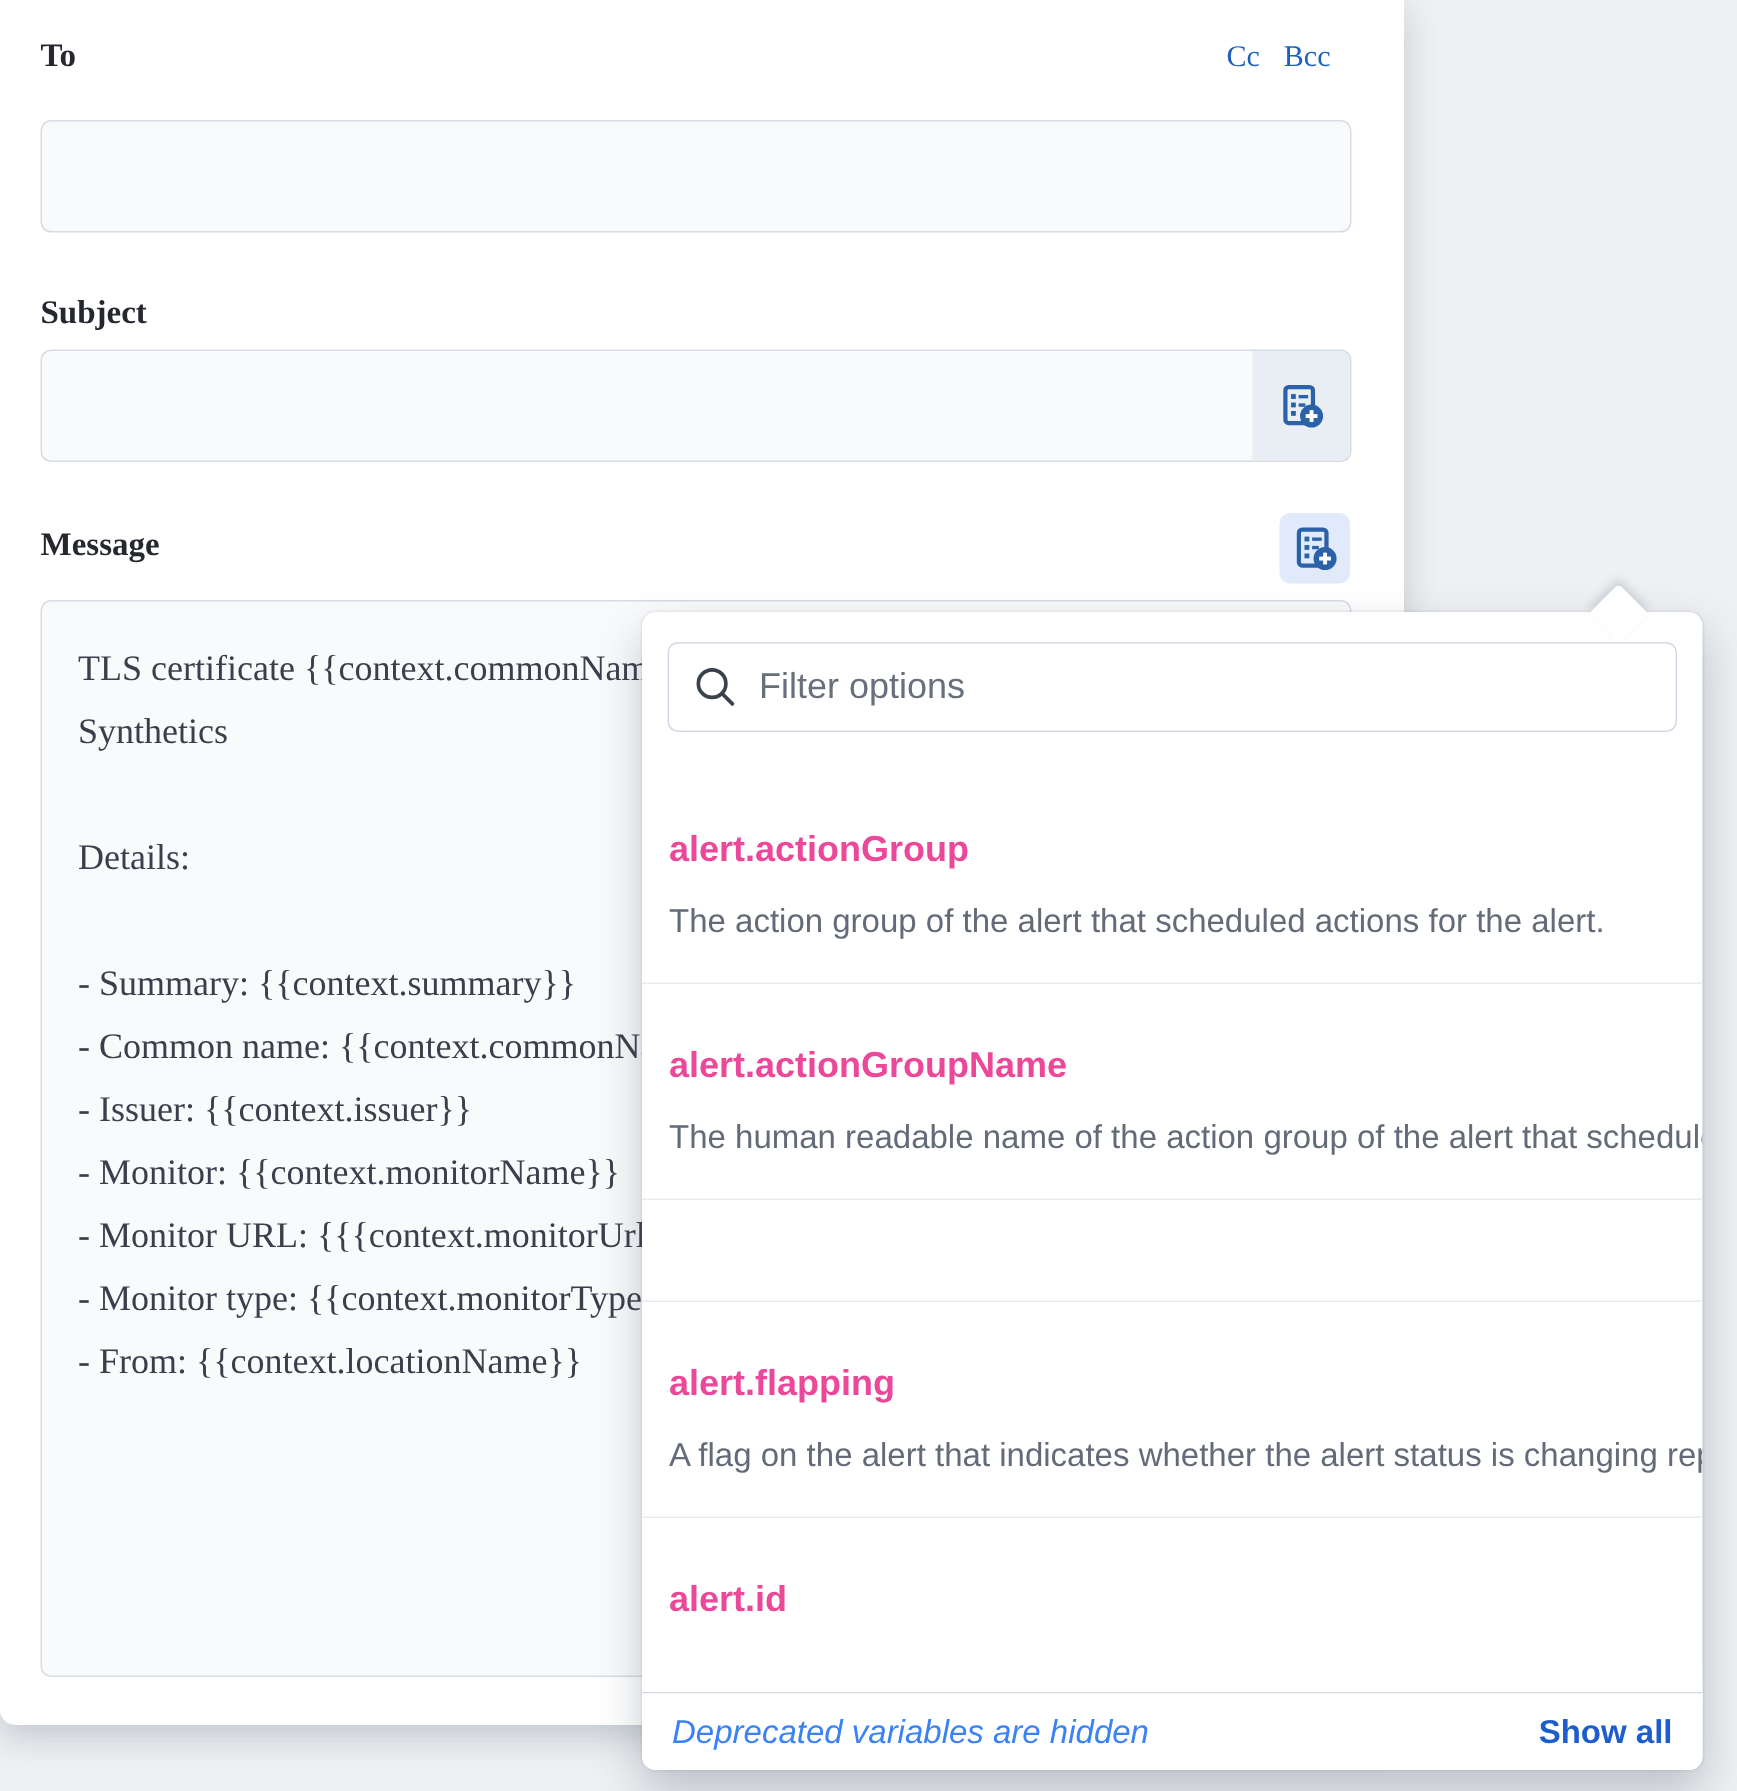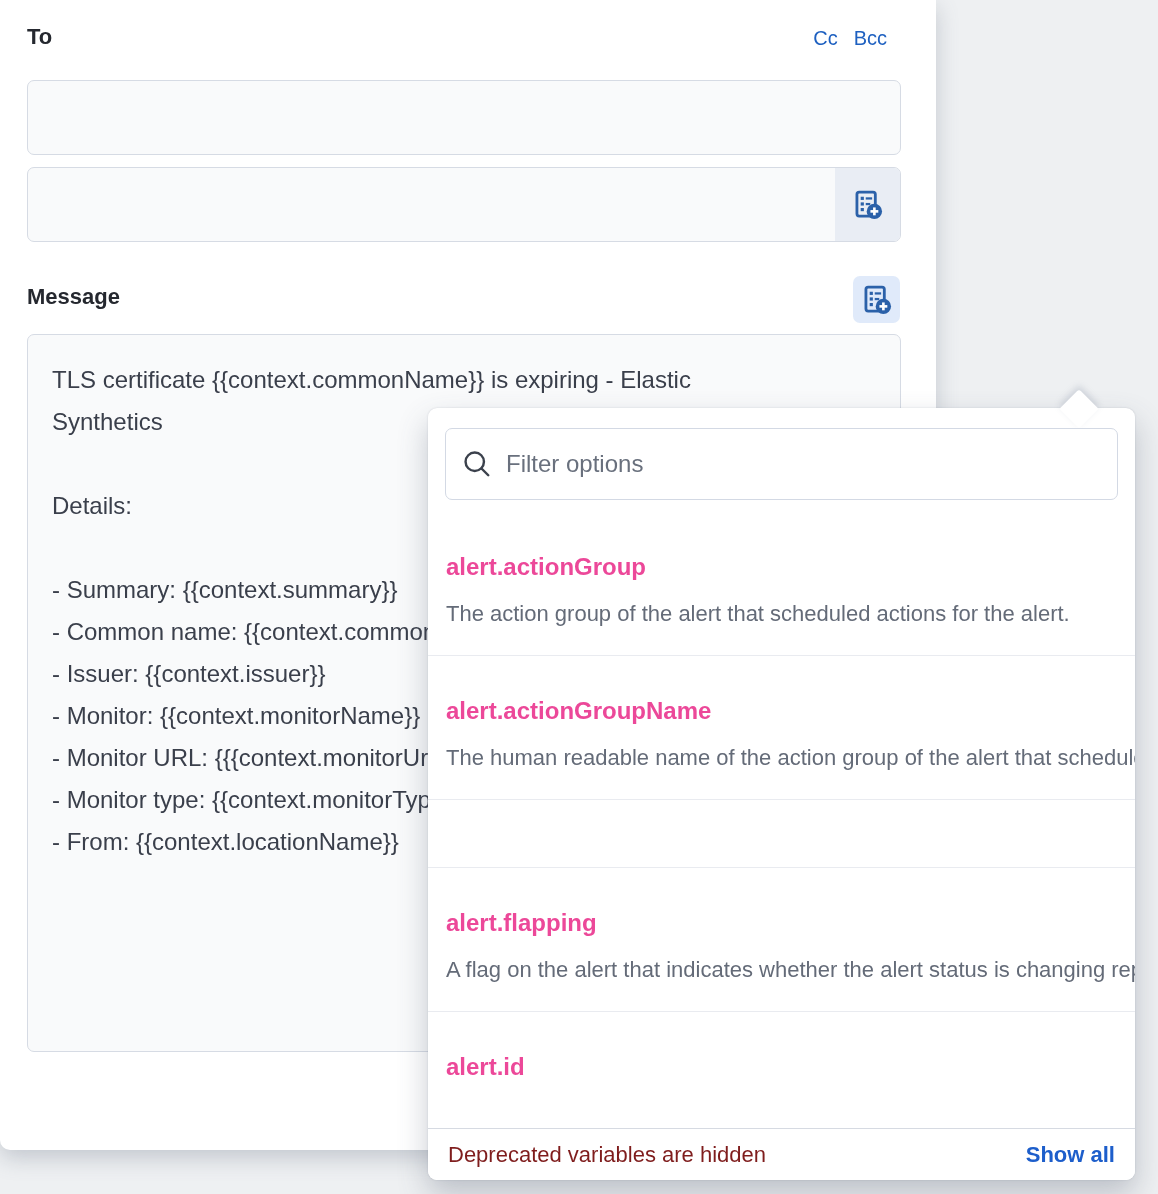--- a/index.html
+++ b/index.html
@@ -13,20 +13,21 @@
   }
 
   
   .panel {
     position:absolute; left:0; top:0;
     width:936px; height:1150px;
     background:#ffffff;
     border-radius:0 0 10px 10px;
     box-shadow:0 8px 22px rgba(95,105,125,0.30);
     padding:24px 35px 0 27px;
+    font-family:Liberation Serif, serif;
   }
 
   .field-label {
     font-size:22px; font-weight:700; color:#25282f; line-height:26px;
   }
 
   .to-header { display:flex; justify-content:space-between; align-items:flex-end; }
   .header-links { display:flex; gap:16px; margin-right:14px; }
   .blue-link {
     color:#1e60c0; font-size:20px; font-weight:500; line-height:24px;
@@ -92,21 +93,21 @@
     z-index:5;
   }
   .popover-caret {
     position:absolute; top:-13px; left:637px;
     width:28px; height:28px; background:#ffffff;
     transform:rotate(45deg);
     box-shadow:-3px -3px 6px rgba(130,140,160,0.28);
     border-radius:3px 0 0 0;
   }
   .filter-wrap {
-    position:absolute; left:17px; right:17px; top:20px; height:72px;
+    position:absolute; left:17px; right:17px; top:20px; height:60px;
     background:#ffffff;
     border:1px solid #d3d9e4; border-radius:7px;
     display:flex; align-items:center; padding:0 16px;
   }
   .filter-input {
     flex:1; border:none; outline:none; background:transparent;
     font-size:24px; color:#3a3f4b; margin-left:14px; font-family:inherit;
   }
   .filter-input::placeholder { color:#69707d; opacity:1; }
 
@@ -134,41 +135,42 @@
     font-size:22px; color:#646b78; line-height:28px;
     white-space:nowrap; overflow:hidden;
   }
   .popover-footer {
     position:absolute; left:0; right:0; bottom:0; height:52px;
     border-top:1px solid #d6dae2;
     background:#ffffff; border-radius:0 0 9px 9px;
     display:flex; align-items:center; justify-content:space-between;
     padding:0 20px;
   }
-  .footer-hint { font-size:22px; color:#7f1d1d; }
+  .footer-hint { font-size:22px; color:#3b82f6;font-style:italic; }
   .footer-action { font-size:22px; font-weight:600; color:#1d5ecb; cursor:pointer; text-decoration:none; }
 
   .svg-icon { display:block; }
 </style>
 </head>
 <body>
 
 <div class="panel">
 
   
   <div class="to-header">
     <span class="field-label">To</span>
     <span class="header-links">
       <a class="blue-link">Cc</a>
       <a class="blue-link">Bcc</a>
     </span>
   </div>
   <input class="text-input to-input" value="" style="">
 
   
+  <div class="field-label subject-label">Subject</div>
   <div class="subject-wrap">
     <input class="subject-field" value="" style="">
     <div class="input-append">
       <button class="icon-btn">
         <span>
           <svg class="svg-icon" width="30" height="30" viewBox="0 0 16 16">
             <rect x="2.1" y="1.1" width="9.8" height="12.8" rx="1.2" fill="none" stroke="#2b61a9" stroke-width="1.5"></rect>
             <rect x="4.1" y="3.6" width="1.7" height="1.7" fill="#2b61a9"></rect>
             <rect x="6.8" y="3.9" width="3.4" height="1.2" fill="#2b61a9"></rect>
             <rect x="4.1" y="6.6" width="1.7" height="1.7" fill="#2b61a9"></rect>

